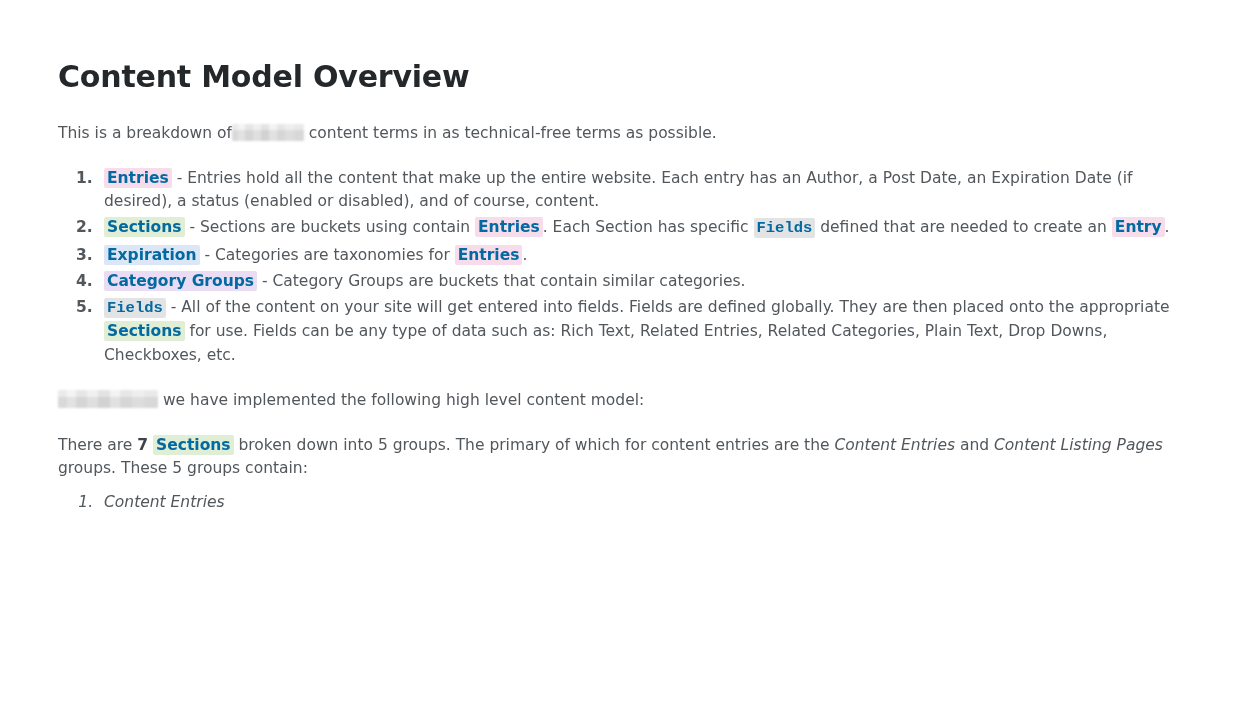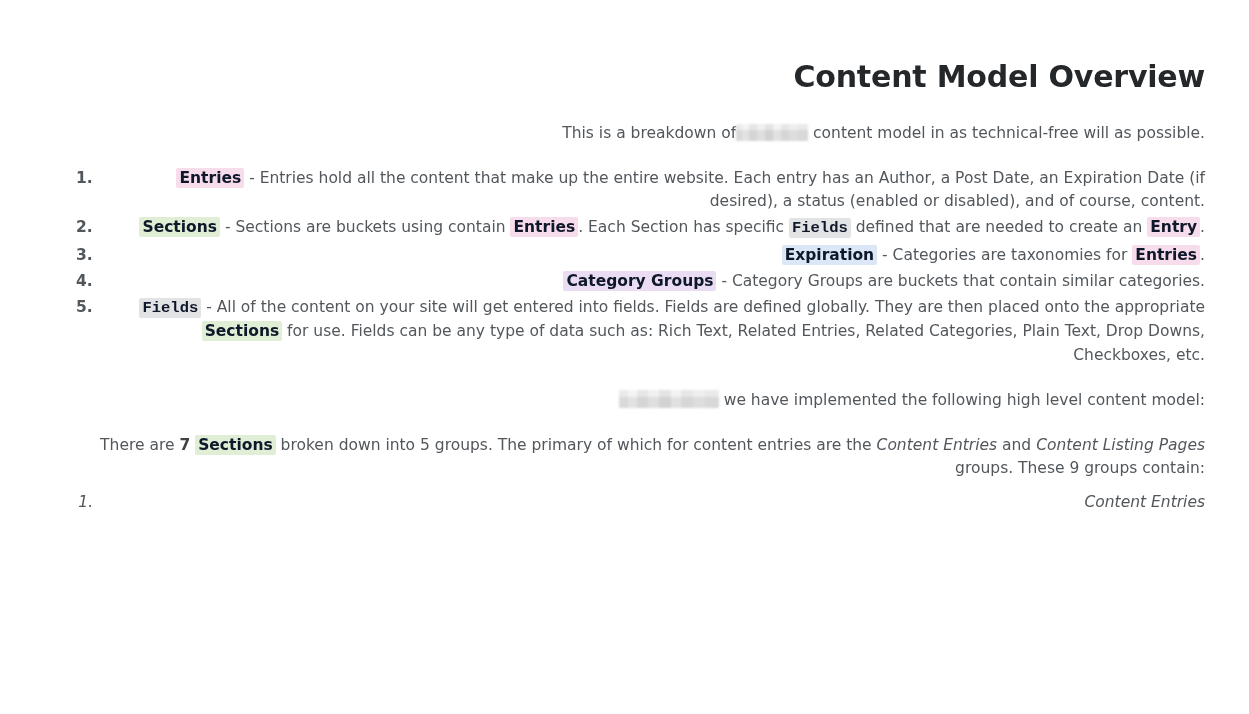--- a/index.html
+++ b/index.html
@@ -17,21 +17,20 @@
     -webkit-font-smoothing: antialiased;
   }
 
   .page {
     position: relative;
     width: 1249px;
     height: 532px;
     box-sizing: border-box;
     padding: 44px 44px 0 58px;
     overflow: hidden;
-    text-align: right;
   }
 
   h1.doc-title {
     font-size: 30px;
     line-height: 1.25;
     font-weight: 700;
     color: #25282b;
     margin: 14px 0 26px 0;
     letter-spacing: -0.2px;
   }
@@ -63,21 +62,21 @@
   ol.tlist.plain > li::marker { font-weight: 400; }
   ol.tlist.italic-list {
     margin-bottom: 0;
     font-style: italic;
   }
   ol.tlist.italic-list > li::marker { font-weight: 400; font-style: italic; }
 
   
   .hl {
     font-weight: 700;
-    color: #0f172a;
+    color: #0369a1;
     padding: 1px 3px;
     border-radius: 2px;
     white-space: nowrap;
   }
   .hl-pink   { background: #f7dcec; }
   .hl-green  { background: #dfeed4; }
   .hl-blue   { background: #dbe7f6; }
   .hl-purple { background: #e9dcf3; }
   .hl-gray   { background: #e2e3e4; font-family: Liberation Mono, monospace; }
 
@@ -118,42 +117,42 @@
 </style>
 </head>
 <body>
 
 <div class="page">
 
   <h1 class="doc-title">Content Model Overview</h1>
 
   <p class="para">
     <span>This is a breakdown of</span><span class="redact redact-1"></span>
-    <span>content model in as technical-free will as possible.</span>
+    <span>content terms in as technical-free terms as possible.</span>
   </p>
 
 
   <ol class="tlist" id="craft-list">
       <li><span class="hl hl-pink">Entries</span><span> - Entries hold all the content that make up the entire website. Each entry has an Author, a Post Date, an Expiration Date (if desired), a status (enabled or disabled), and of course, content.</span></li>
       <li><span class="hl hl-green">Sections</span><span> - Sections are buckets using contain </span><span class="hl hl-pink">Entries</span><span>. Each Section has specific </span><span class="hl hl-gray">Fields</span><span> defined that are needed to create an </span><span class="hl hl-pink">Entry</span><span>.</span></li>
       <li><span class="hl hl-blue">Expiration</span><span> - Categories are taxonomies for </span><span class="hl hl-pink">Entries</span><span>.</span></li>
       <li><span class="hl hl-purple">Category Groups</span><span> - Category Groups are buckets that contain similar categories.</span></li>
       <li><span class="hl hl-gray">Fields</span><span> - All of the content on your site will get entered into fields. Fields are defined globally. They are then placed onto the appropriate </span><span class="hl hl-green">Sections</span><span> for use. Fields can be any type of data such as: Rich Text, Related Entries, Related Categories, Plain Text, Drop Downs, Checkboxes, etc.</span></li>
     </ol>
 
 
 
   <p class="para">
     <span class="redact redact-3"></span>
     <span>we have implemented the following high level content model:</span>
   </p>
 
   <p class="para para-groups">
     <span>There are </span><span class="b">7</span>
-    <span class="hl hl-green">Sections</span><span> broken down into 5 groups. The primary of which for content entries are the </span><span class="it">Content Entries</span><span> and </span><span class="it">Content Listing Pages</span><span> groups. These 9 groups contain:</span>
+    <span class="hl hl-green">Sections</span><span> broken down into 5 groups. The primary of which for content entries are the </span><span class="it">Content Entries</span><span> and </span><span class="it">Content Listing Pages</span><span> groups. These 5 groups contain:</span>
   </p>
 
   <ol class="tlist italic-list" id="groups-list">
       <li>Content Entries</li>
     </ol>
 
   <div class="cut-highlight"></div>
 </div>
 
 </body></html>

